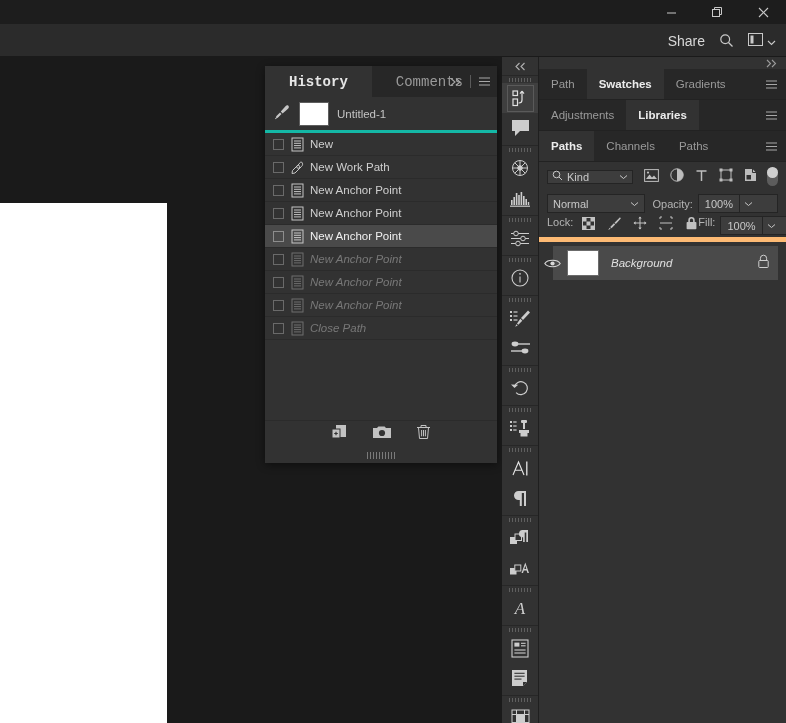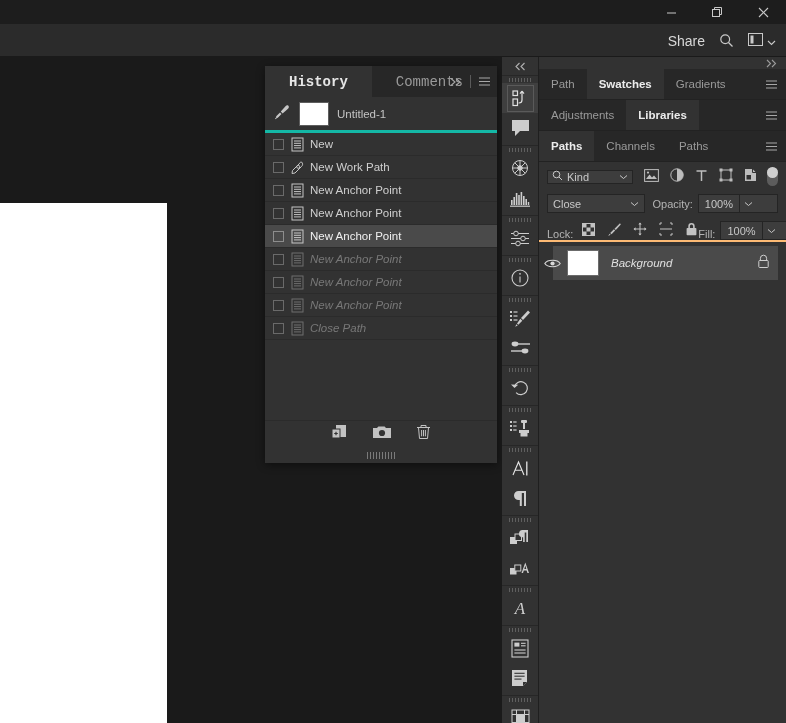--- a/index.html
+++ b/index.html
@@ -176,22 +176,22 @@
   .blend-select .caret { margin-left: auto; }
   .field-label { font-size: 11px; color: #b4b4b4; margin-left: 8px; }
   .num-field {
     height: 19px; background: #3d3d3d; border: 1px solid #242424;
     display: flex; align-items: center; margin-left: 5px;
   }
   .num-field span { font-size: 11px; color: #c8c8c8; padding: 0 6px; min-width: 38px; text-align: center; }
   .num-field .caret { border-left: 1px solid #242424; padding: 0 4px; display:flex; align-items:center; height:100%; }
 
   .lay-lock {
-    height: 26px; display: flex; align-items: flex-end; padding: 0 8px;
-    border-bottom: 2px solid #fdba74;
+    height: 26px; display: flex; align-items: flex-start; padding: 0 8px;
+    border-bottom: 5px solid #fdba74;
   }
   .lock-label { font-size: 11px; color: #b4b4b4; margin-right: 9px; }
   .lock-icons { display: flex; align-items: center; gap: 12px; color: #c2c2c2; }
 
   .layers-list { background: #323232; padding-top: 4px; }
   .layer-row {
     height: 34px; margin: 0 8px 0 14px; background: #4a4a4a;
     display: flex; align-items: center; gap: 0; padding: 0 8px 0 0;
   }
   .eye-cell { width: 26px; display: flex; justify-content: center; color: #d8d8d8; margin-left: -14px; }
@@ -793,21 +793,21 @@
               <path d="M8.5 1 v3.5 H12" stroke="#323232"></path>
               <rect x="2.5" y="7" width="4.5" height="4.5" fill="#323232" stroke="none"></rect>
             </svg>
           </span>
         </div>
         <div class="toggle-pill"></div>
       </div>
 
       <div class="lay-blend">
         <div class="blend-select">
-          <span>Close</span>
+          <span>Normal</span>
           <span class="caret">
             <svg width="9" height="6" viewBox="0 0 9 6">
                 <polyline points="1,1.5 4.5,4.5 8,1.5" fill="none" stroke="currentColor" stroke-width="1"></polyline>
               </svg>
           </span>
         </div>
         <span class="field-label">Opacity:</span>
         <div class="num-field">
           <span>100%</span>
           <span class="caret">

